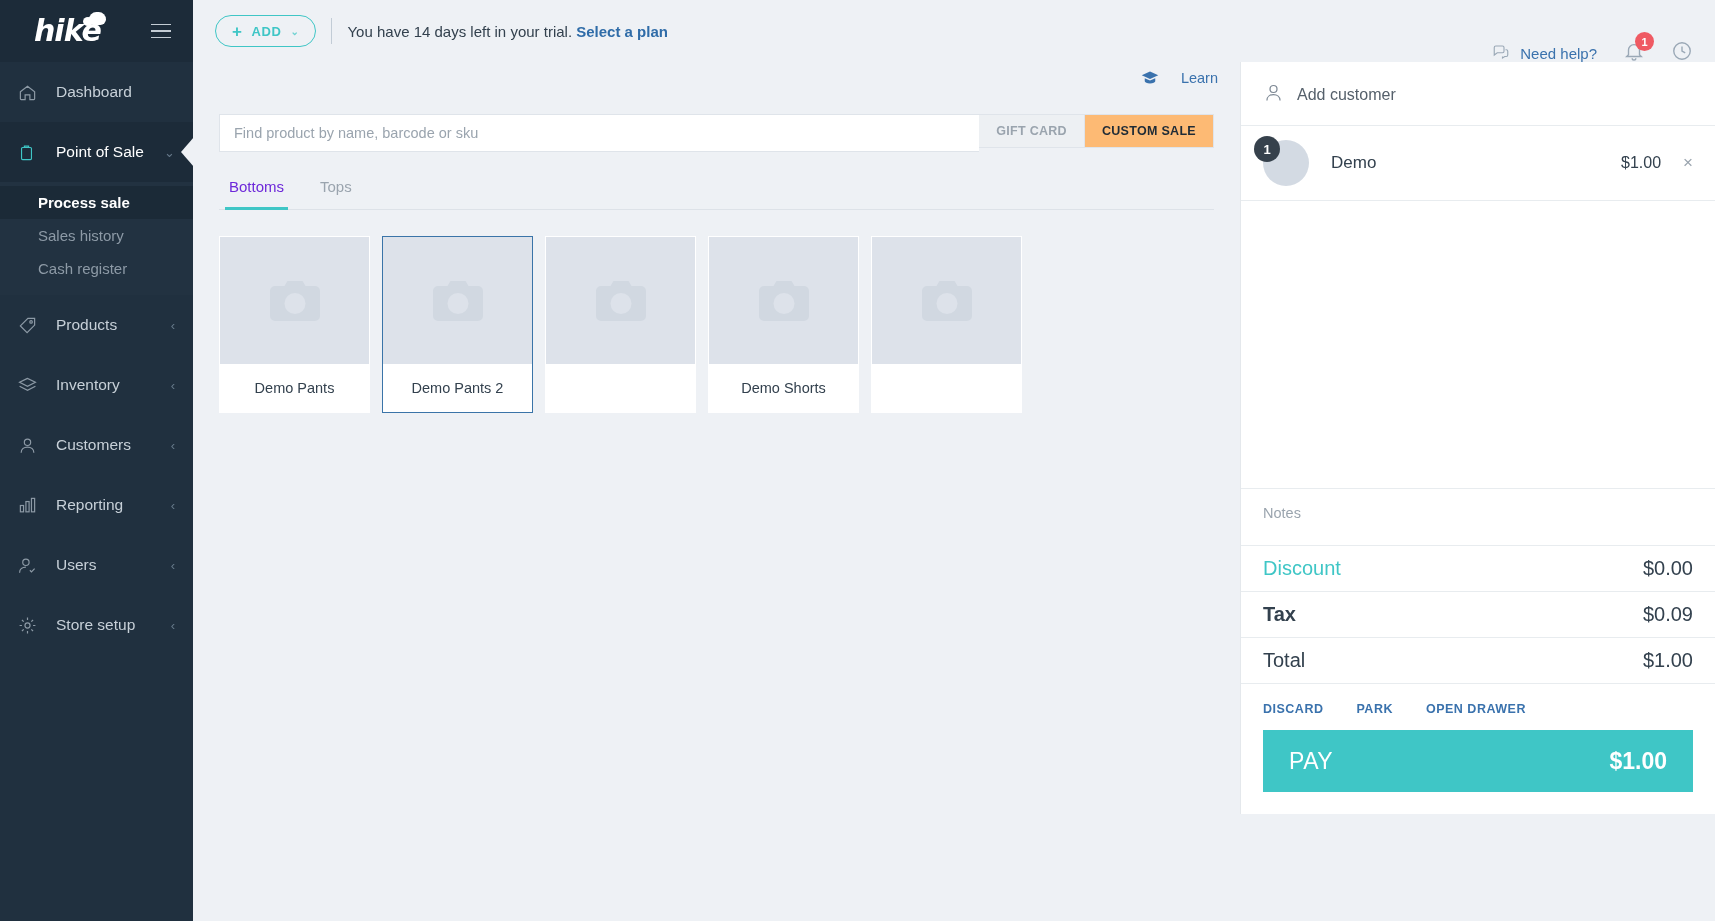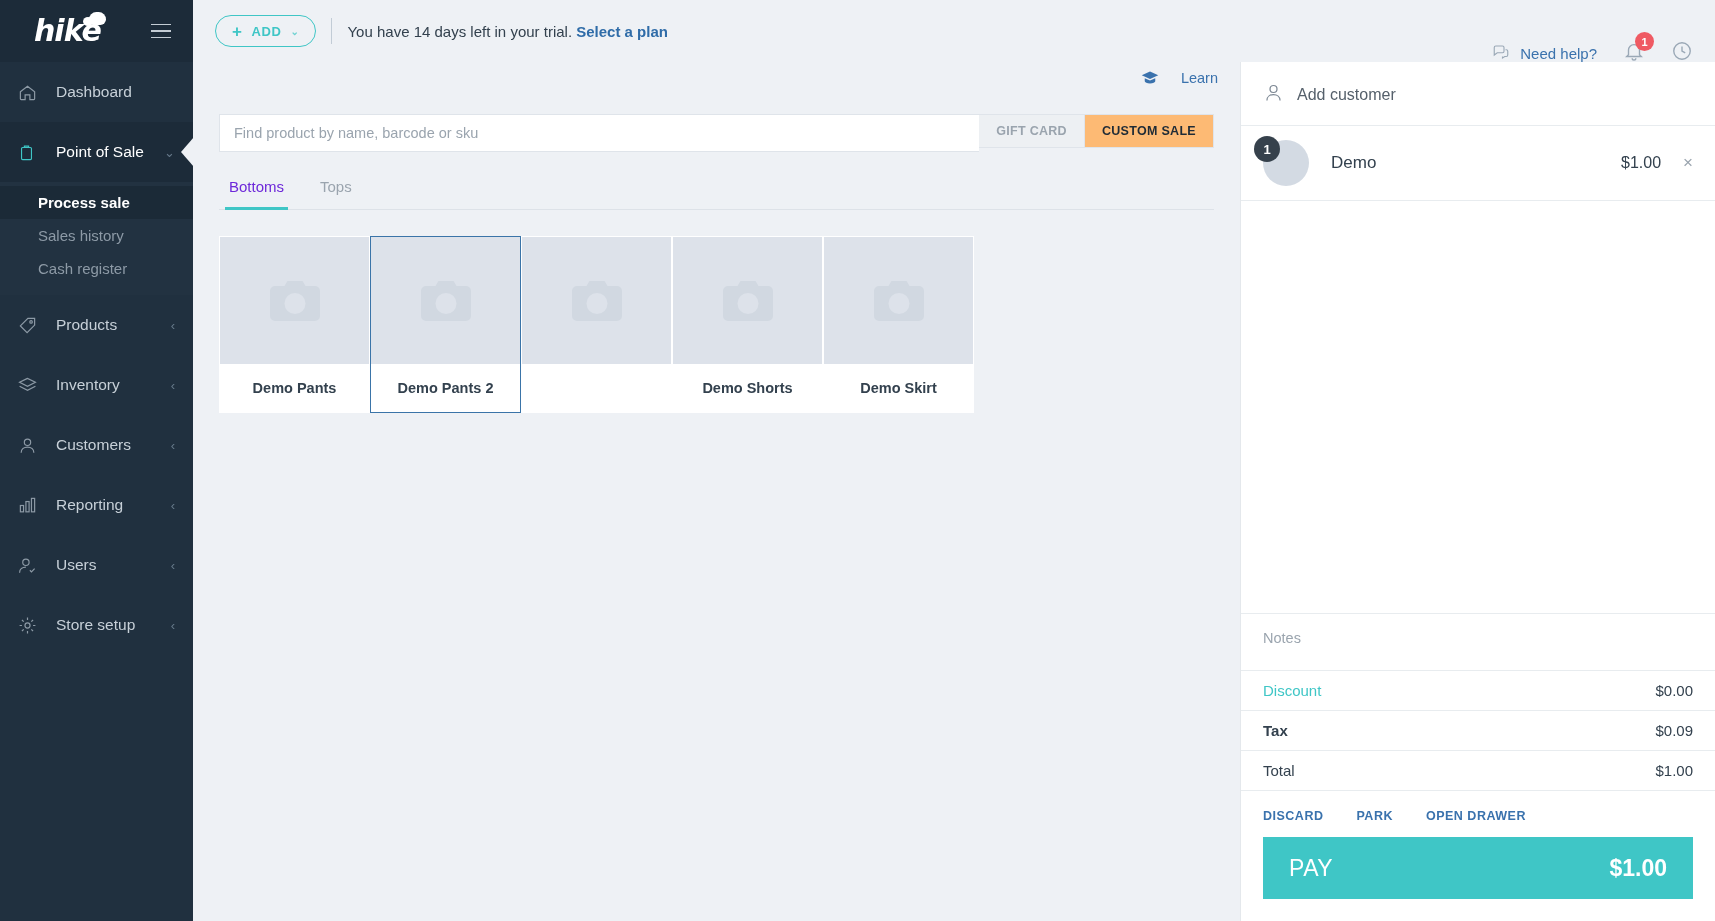--- a/index.html
+++ b/index.html
@@ -140,41 +140,41 @@
   .tabs {
     display: flex; gap: 28px; margin: 22px 26px 0 26px;
     border-bottom: 1px solid #dde2e8; padding-left: 6px;
   }
   .tab {
     font-size: 15px; padding: 4px 4px 12px 4px; color: #9aa4ae;
     cursor: pointer; border-bottom: 3px solid transparent; margin-bottom: -1px;
   }
   .tab.active { color: #6d28d9; border-bottom-color: #3fc6c6; }
 
-  .grid { display: flex; padding: 26px 26px 0 26px; flex-wrap: wrap; font-weight: bold; }
+  .grid { display: flex; gap: 12px; padding: 26px 26px 0 26px; flex-wrap: wrap; }
   .card {
     width: 151px; background: #ffffff; border: 1px solid transparent;
     cursor: pointer;
   }
   .card.selected { border: 1px solid #3a74a8; }
   .card .thumb {
     height: 127px; background: #dde2ea;
     display: flex; align-items: center; justify-content: center;
   }
   .card .name {
     height: 48px; display: flex; align-items: center; justify-content: center;
     font-size: 14.5px; color: #33414e; text-align: center; padding: 0 6px;
   }
 
   
   .right-panel {
     width: 475px; flex: 0 0 475px; background: #ffffff;
     display: flex; flex-direction: column; margin: 0 0 0 0;
     border-left: 1px solid #e4e8ec;
-    height: 859px;
+    height: 752px;
   }
   .add-customer {
     display: flex; align-items: center; gap: 13px;
     padding: 20px 22px 18px 22px; border-bottom: 1px solid #e8ecef;
     font-size: 16px; color: #55606b; cursor: pointer;
   }
   .cart { flex: 0 0 auto; }
   .cart-item {
     display: flex; align-items: center; padding: 14px 22px 14px 22px;
     border-bottom: 1px solid #e8ecef; position: relative;
@@ -195,21 +195,21 @@
 
   .cart-space { flex: 1; min-height: 0; }
 
   .notes {
     padding: 16px 22px 24px 22px; border-top: 1px solid #e8ecef;
     font-size: 14.5px; color: #9aa4ae; cursor: text;
   }
   .totals { border-top: 1px solid #e8ecef; }
   .trow {
     display: flex; justify-content: space-between; align-items: center;
-    padding: 11px 22px; border-bottom: 1px solid #e8ecef; font-size: 15px;
+    padding: 11px 22px; border-bottom: 1px solid #e8ecef; font-size: 20px;
     color: #33414e;
   }
   .trow .k.accent { color: #3fc6c6; cursor: pointer; }
   .trow .k.bold { font-weight: bold; }
   .actions {
     display: flex; gap: 33px; padding: 18px 22px 14px 22px;
   }
   .action {
     font-size: 12.5px; font-weight: bold; letter-spacing: .5px;
     color: #3a72ad; cursor: pointer;
@@ -444,21 +444,20 @@
             </div>
             <div class="name">Demo Shorts</div>
           </div>
           <div class="card">
             <div class="thumb">
               <svg width="62" height="50" viewBox="0 0 24 20" fill="#d1d8e1">
                   <path d="M9 2l-1.2 2H4a2 2 0 0 0-2 2v10a2 2 0 0 0 2 2h16a2 2 0 0 0 2-2V6a2 2 0 0 0-2-2h-3.8L15 2z"></path>
                   <circle cx="12" cy="11" r="4.2" fill="#dde2ea"></circle>
                 </svg>
             </div>
-            <div class="name">Demo Skirt</div>
           </div>
         </div>
       </div>
 
       <div class="right-panel">
         <div class="add-customer">
           <span>
             <svg width="21" height="21" viewBox="0 0 24 24" fill="none" stroke="#7d8894" stroke-width="1.4">
               <circle cx="12" cy="8" r="4"></circle>
                 <path d="M4.5 21c0-4.2 3.4-6.6 7.5-6.6s7.5 2.4 7.5 6.6"></path>

